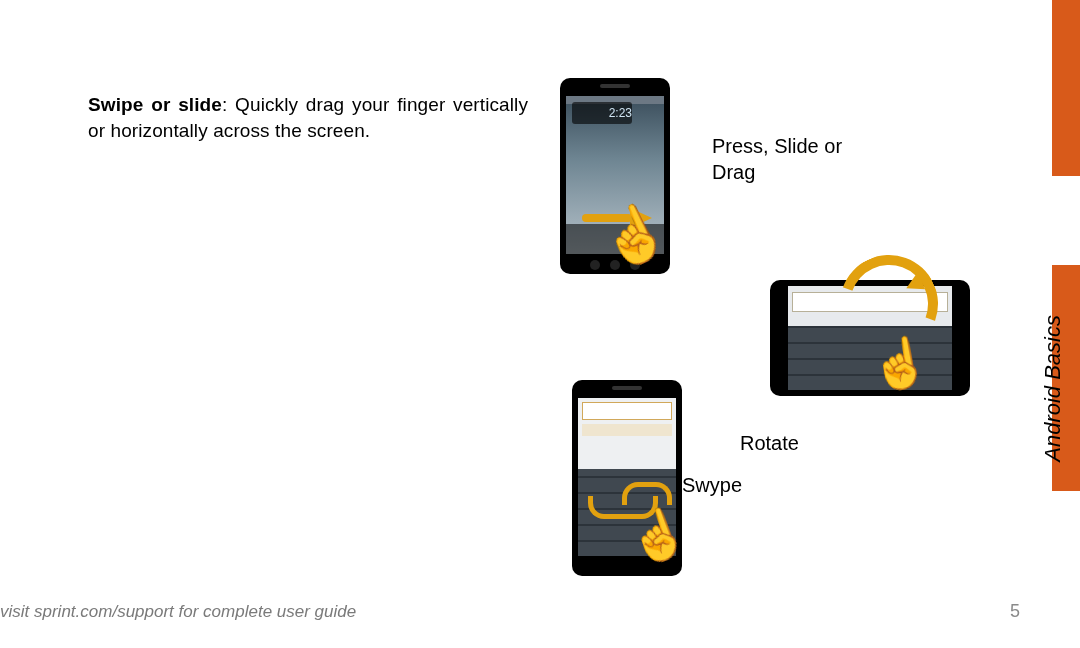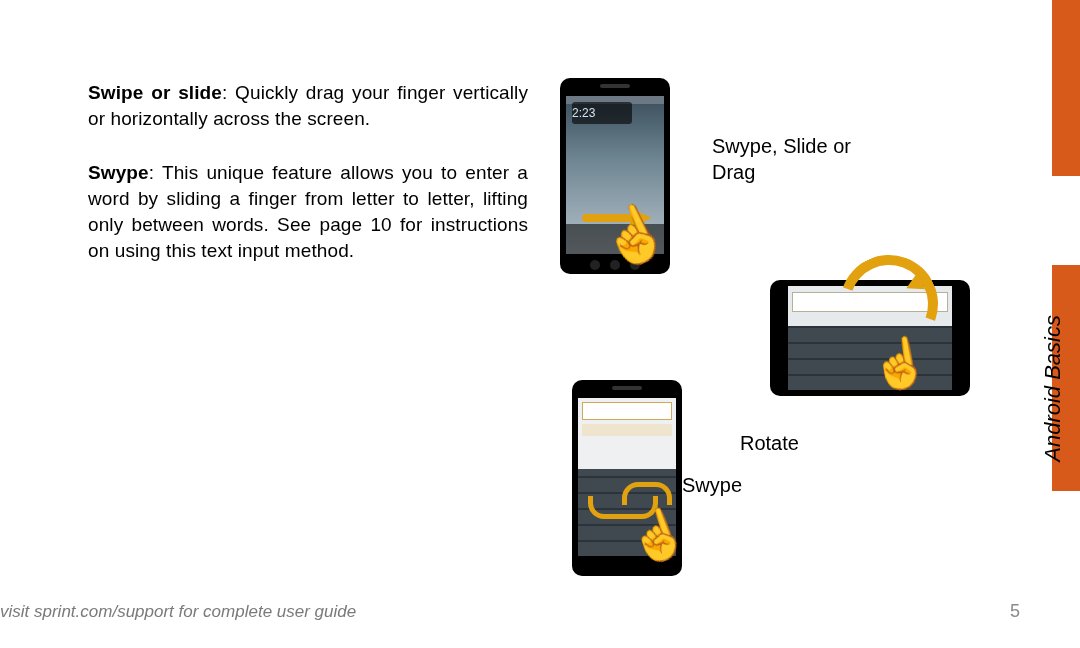--- a/index.html
+++ b/index.html
@@ -1,18 +1,18 @@
 <!DOCTYPE html>
 <html><head>
 <meta charset="utf-8">
 <style>
   html,body{margin:0;padding:0;width:1080px;height:648px;background:#fff;font-family:Arial,Helvetica,sans-serif;color:#000;overflow:hidden}
   .page{position:relative;width:1080px;height:648px}
   .left-col{position:absolute;left:88px;top:80px;width:440px;text-align:justify}
-  .left-col p{margin:0 0 28px 0;font-size:19px;line-height:26px;letter-spacing:0.1px}
+  .left-col p{margin:12px 0 28px 0;font-size:19px;line-height:26px;letter-spacing:0.1px}
   .term{font-weight:bold}
   .footer{position:absolute;left:0;right:0;bottom:26px;text-align:left;font-style:italic;color:#7a7a7a;font-size:17px}
   
   .lbl{position:absolute;font-size:20px;line-height:26px}
   .lbl1{left:712px;top:133px;width:170px}
   .lbl2{left:740px;top:430px;width:120px}
   .lbl3{left:682px;top:472px;width:100px}
   
   .tab{position:absolute;right:0;top:0;width:28px;height:176px;background:#d85a1a}
   .side-text{position:absolute;right:40px;top:315px;font-style:italic;font-size:22px;transform:rotate(-90deg);transform-origin:right top;white-space:nowrap}
@@ -28,21 +28,21 @@
   .gold-line{position:absolute;background:#e2a10f;border-radius:6px}
   .gold-swirl{position:absolute;border:10px solid transparent;border-top-color:#e2a10f;border-right-color:#e2a10f;border-radius:50%}
 
   
   .hand{position:absolute;font-size:54px;color:#000;line-height:1;filter:drop-shadow(0 0 0.5px #000)}
   .hand.small{font-size:48px}
 
   
   .p1{left:560px;top:78px;width:110px;height:196px}
   .p1 .screen{left:6px;top:18px;right:6px;bottom:20px;background:linear-gradient(#3a4d5b,#6e8592 40%,#b7c3cb)}
-  .clock{position:absolute;left:6px;top:6px;width:60px;height:22px;background:rgba(0,0,0,.6);color:#cfe4f2;font-size:12px;line-height:22px;text-align:left;border-radius:3px}
+  .clock{position:absolute;left:6px;top:6px;width:60px;height:22px;background:rgba(0,0,0,.6);color:#cfe4f2;font-size:12px;line-height:22px;text-align:right;border-radius:3px}
   .lockbar{position:absolute;left:0;right:0;bottom:0;height:30px;background:rgba(0,0,0,.55)}
   .arrow-r{position:absolute;left:40px;top:210px;width:0;height:0;border-left:22px solid #e2a10f;border-top:10px solid transparent;border-bottom:10px solid transparent}
   .swipe-line{left:582px;top:214px;width:50px;height:8px}
 
   
   .p2{left:770px;top:280px;width:200px;height:116px}
   .p2 .screen{left:18px;top:6px;right:18px;bottom:6px;background:#e7eaed}
   .kbd{position:absolute;left:0;right:0;bottom:0;height:62%;background:repeating-linear-gradient(0deg,#404850 0 14px,#2c333a 14px 16px),repeating-linear-gradient(90deg,#404850 0 16px,#2c333a 16px 18px)}
   .inputbar{position:absolute;left:4px;right:4px;top:6px;height:18px;background:#fff;border:1px solid #b7b098}
   .swirl{left:840px;top:255px;width:78px;height:78px;transform:rotate(-25deg)}
@@ -60,38 +60,37 @@
   .sqg2{left:622px;top:482px;width:40px;height:18px;border:5px solid #e2a10f;border-bottom:none;border-radius:16px 16px 0 0}
 
 </style>
 </head>
 <body>
 
 <div class="page">
 
   <div class="left-col">
     <p><span class="term">Swipe or slide</span><span>: Quickly drag your finger vertically or horizontally across the screen.</span></p>
-    <p><span class="term">Swype</span><span>: This unique feature allows you to enter a word by sliding a finger from letter to letter, lifting only between words. See page 10 for instructions on using this text input method.</span></p>
   </div>
 
   <div class="phone p1">
     <div class="spk" style="left:40px;top:6px;width:30px;height:4px"></div>
     <div class="screen">
       <div class="statusbar"></div>
       <div class="clock">2:23</div>
       <div class="lockbar"></div>
     </div>
     <div class="btn" style="left:30px;bottom:4px;width:10px;height:10px"></div>
     <div class="btn" style="left:50px;bottom:4px;width:10px;height:10px"></div>
     <div class="btn" style="left:70px;bottom:4px;width:10px;height:10px"></div>
   </div>
   <div class="gold-line swipe-line"></div>
   <div class="arrow-r" style="left:630px;top:208px"></div>
   <div class="hand" style="left:600px;top:208px;transform:rotate(-25deg)">☝</div>
-  <div class="lbl lbl1">Swype, Slide or Drag</div>
+  <div class="lbl lbl1">Press, Slide or Drag</div>
 
   <div class="phone p2">
     <div class="screen">
       <div class="inputbar"></div>
       <div class="kbd"></div>
     </div>
   </div>
   <div class="gold-swirl swirl"></div>
   <div class="hand small" style="left:870px;top:340px;transform:rotate(-10deg)">☝</div>
   <div class="lbl lbl2">Rotate</div>

